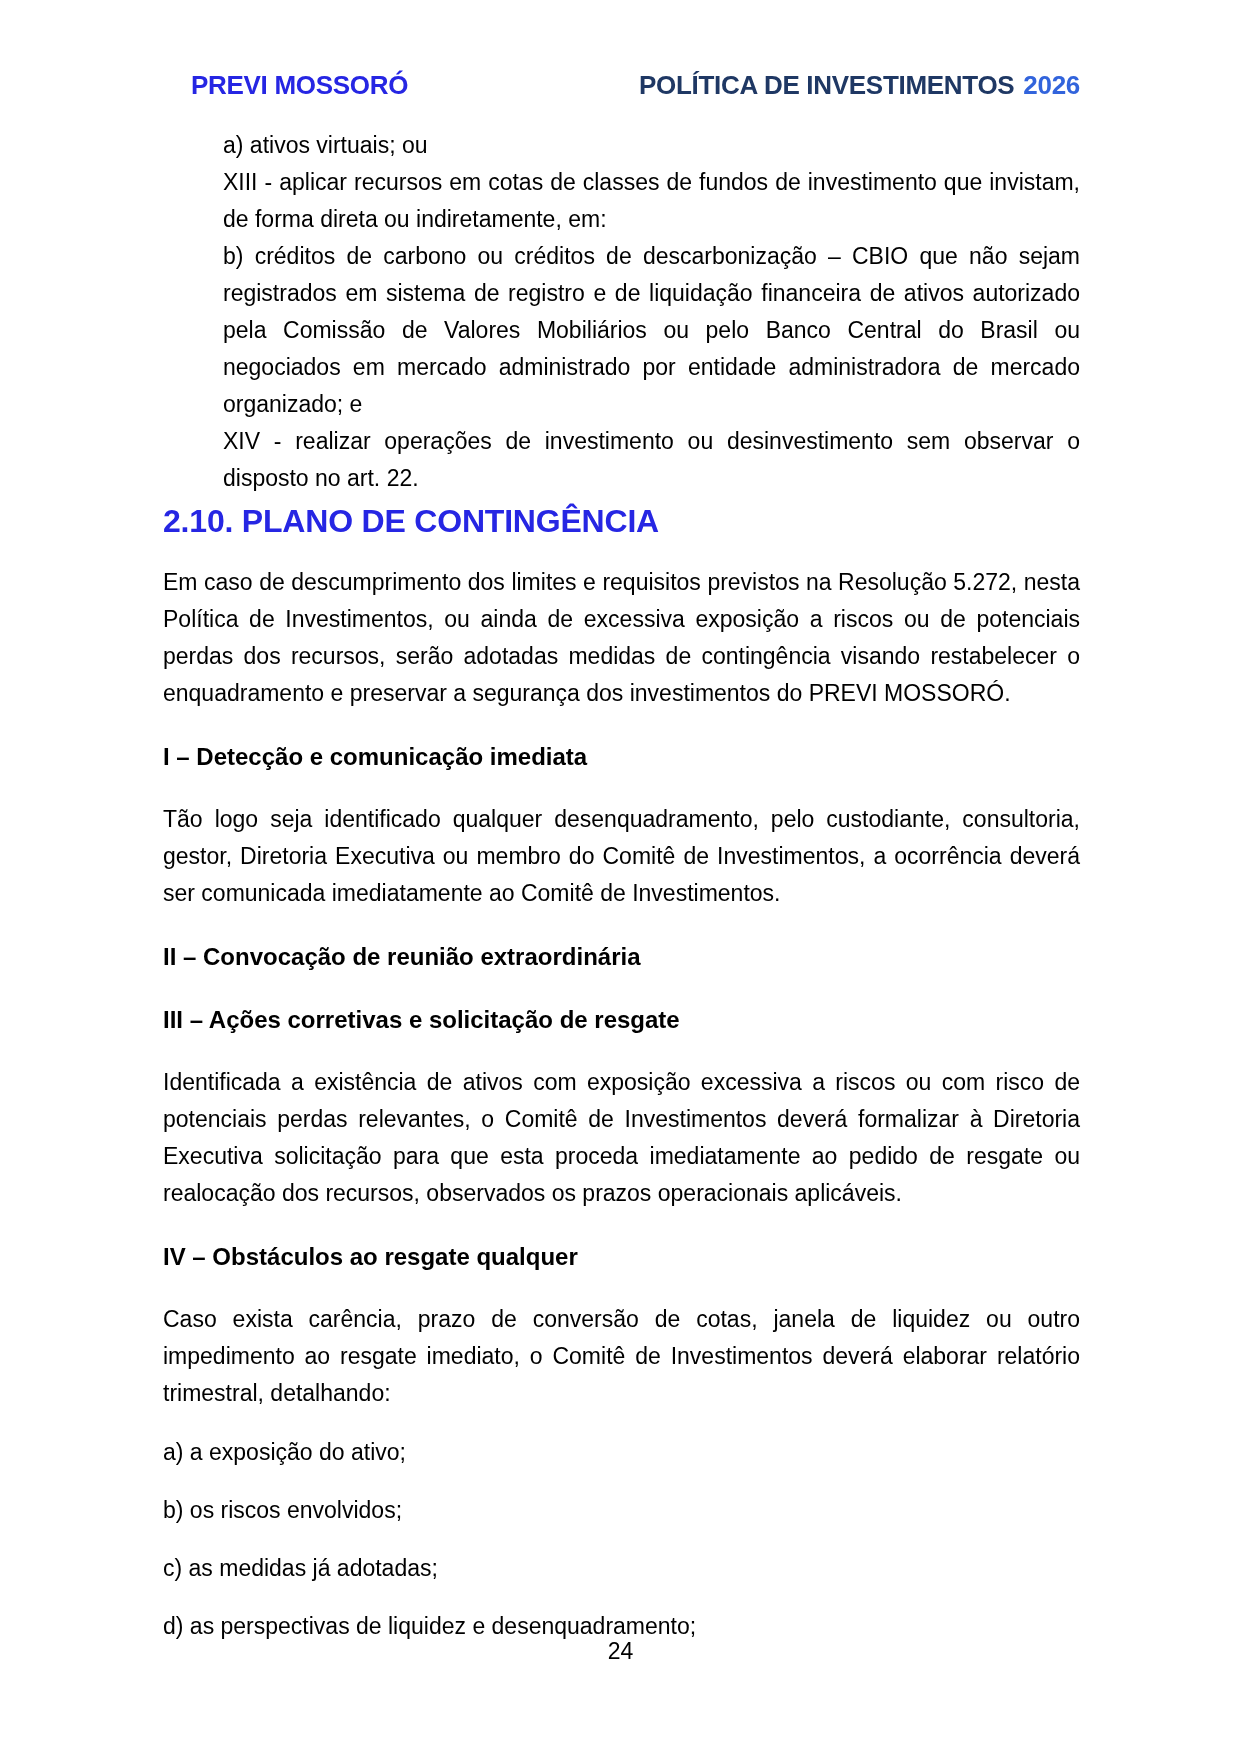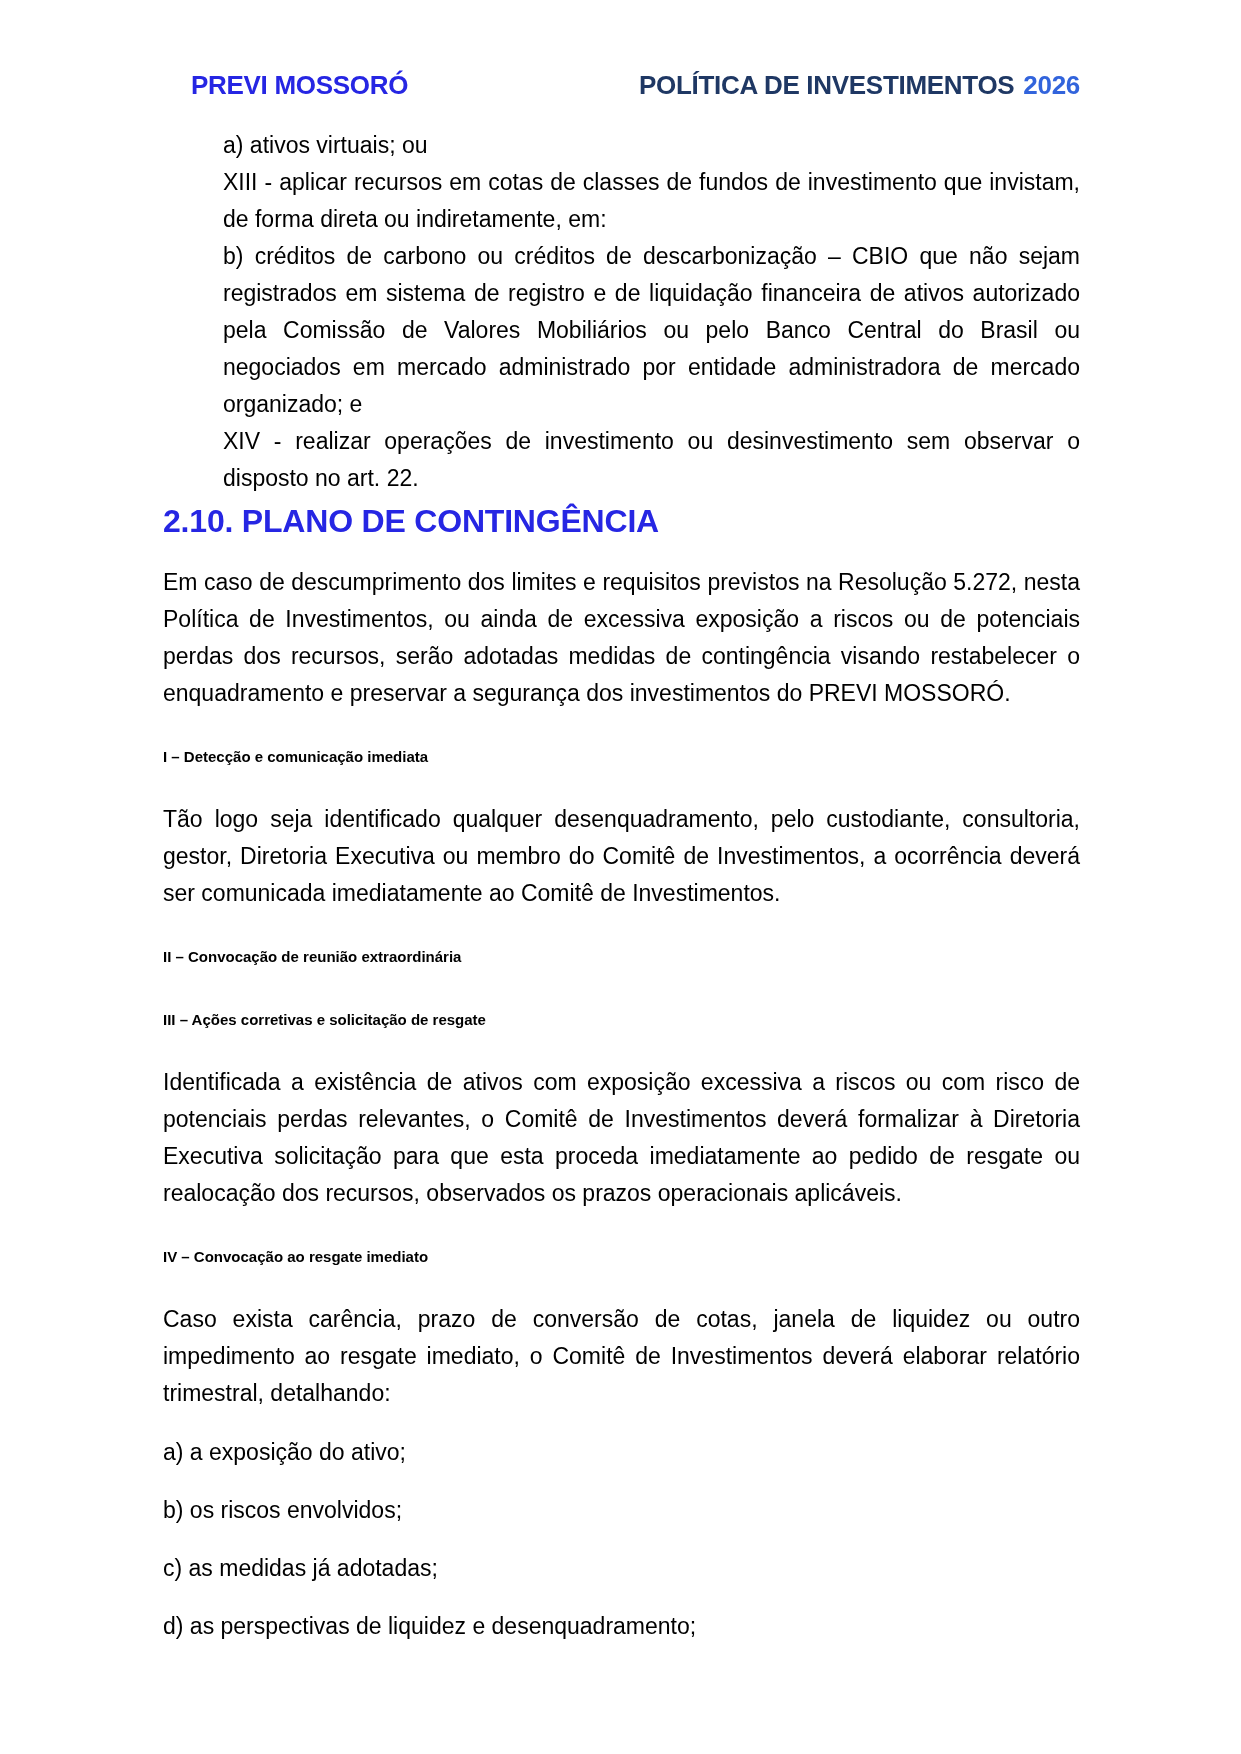--- a/index.html
+++ b/index.html
@@ -50,21 +50,21 @@
 
   .section-heading {
     color: var(--accent-blue);
     font-size: 32px;
     font-weight: bold;
     margin: 6px 0 24px 0;
     line-height: 37px;
     letter-spacing: -0.2px;
   }
   .subheading {
-    font-size: 15px;
+    font-size: 24px;
     font-weight: bold;
     margin: 0 0 26px 0;
     line-height: 37px;
   }
   .report-item { margin: 0 0 21px 0 !important; }
   .report-list { margin-top: -4px; }
 
   .page-footer {
     position: absolute;
     left: 0;
@@ -104,27 +104,30 @@
 
     <p class="justify para">Tão logo seja identificado qualquer desenquadramento, pelo custodiante, consultoria, gestor, Diretoria Executiva ou membro do Comitê de Investimentos, a ocorrência deverá ser comunicada imediatamente ao Comitê de Investimentos.</p>
 
     <h3 class="subheading">II – Convocação de reunião extraordinária</h3>
 
 
     <h3 class="subheading">III – Ações corretivas e solicitação de resgate</h3>
 
     <p class="justify para">Identificada a existência de ativos com exposição excessiva a riscos ou com risco de potenciais perdas relevantes, o Comitê de Investimentos deverá formalizar à Diretoria Executiva solicitação para que esta proceda imediatamente ao pedido de resgate ou realocação dos recursos, observados os prazos operacionais aplicáveis.</p>
 
-    <h3 class="subheading">IV – Convocação ao resgate imediato</h3>
+    <h3 class="subheading">IV – Obstáculos ao resgate qualquer</h3>
 
     <p class="justify para">Caso exista carência, prazo de conversão de cotas, janela de liquidez ou outro impedimento ao resgate imediato, o Comitê de Investimentos deverá elaborar relatório trimestral, detalhando:</p>
 
     <div class="report-list">
       <p class="indent report-item">a) a exposição do ativo;</p>
       <p class="indent report-item">b) os riscos envolvidos;</p>
       <p class="indent report-item">c) as medidas já adotadas;</p>
       <p class="indent report-item">d) as perspectivas de liquidez e desenquadramento;</p>
     </div>
 
   </main>
 
+  <footer class="page-footer">
+    <span>24</span>
+  </footer>
 
 </div>
 
 </body></html>

